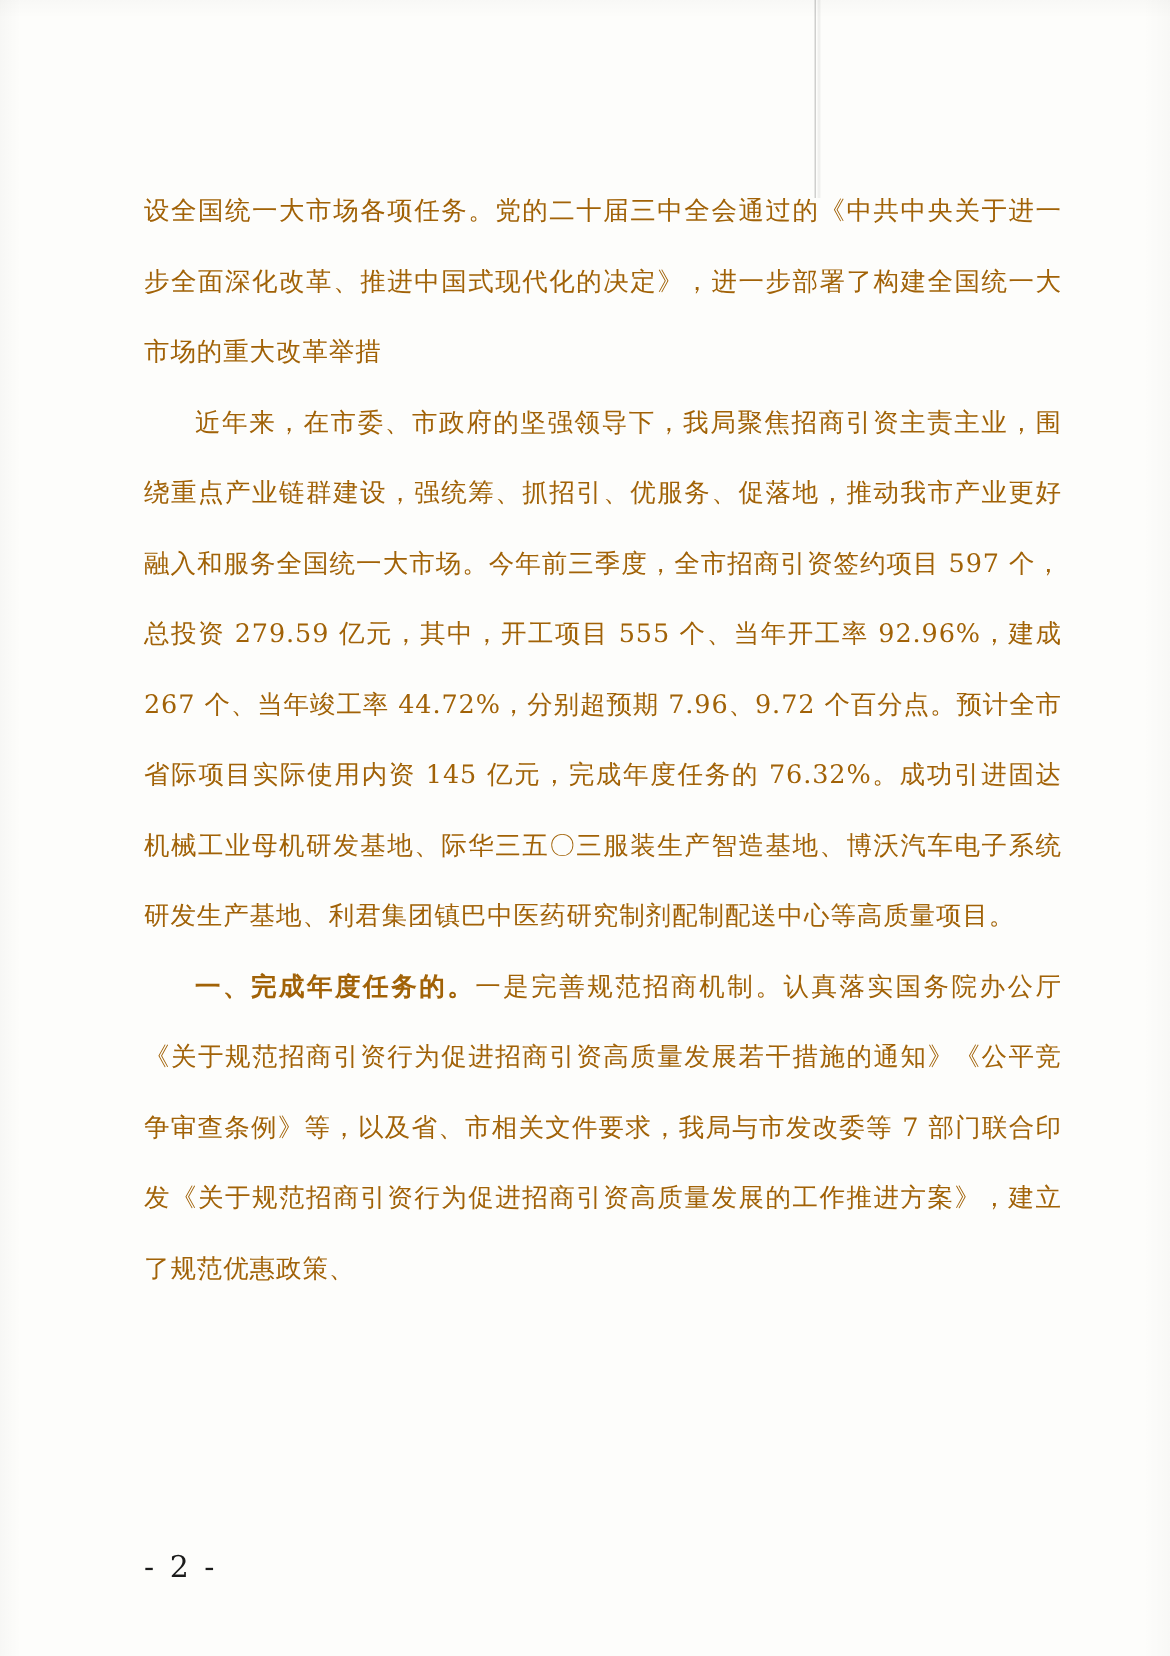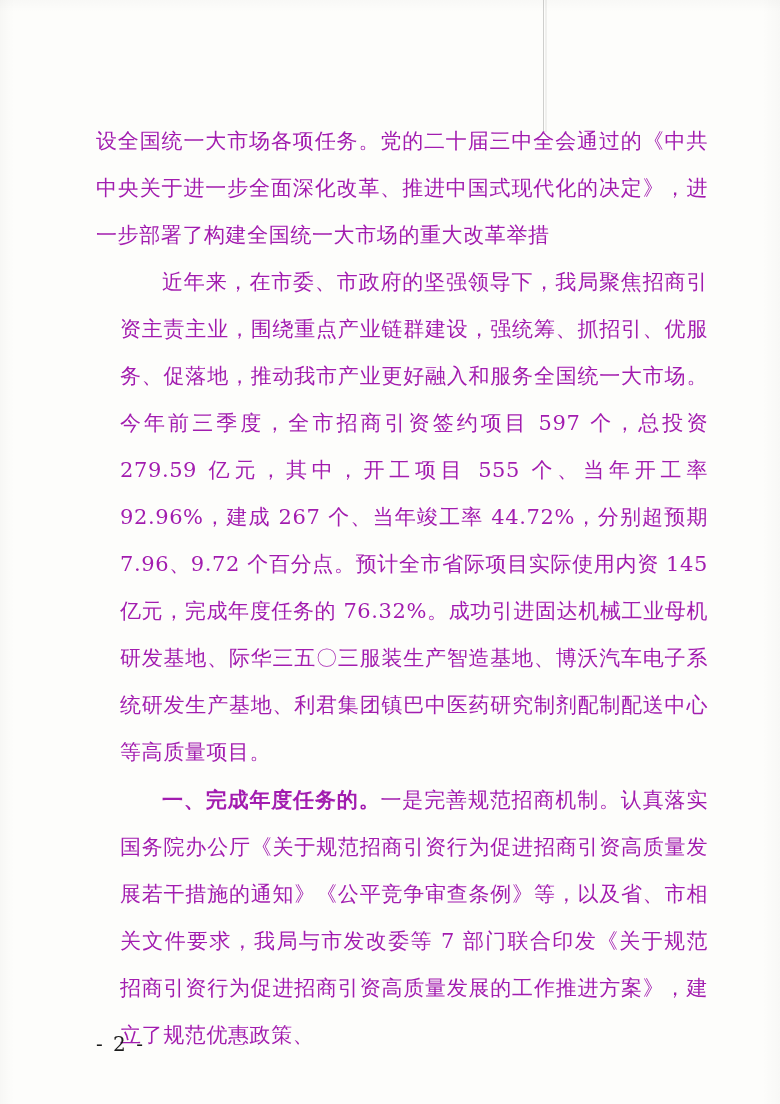--- a/index.html
+++ b/index.html
@@ -48,31 +48,30 @@
     background: rgba(0,0,0,0.05);
   }
   .content {
     position: absolute;
     left: 96px;
     top: 118px;
     width: 612px;
   }
   p {
     margin: 0;
-    font-size: 21px;
+    font-size: 17px;
     line-height: 47px;
-    color: #a21caf;
+    color: #a16207;
     text-align: justify;
     text-justify: inter-ideograph;
     letter-spacing: 0.6px;
     font-weight: 500;
   }
   p.indent {
     text-indent: 2em;
-    margin-left: 24px;
   }
   .bold {
     font-weight: 700;
   }
   .footer {
     position: absolute;
     left: 0;
     right: 0;
     bottom: 48px;
     text-align: left;

